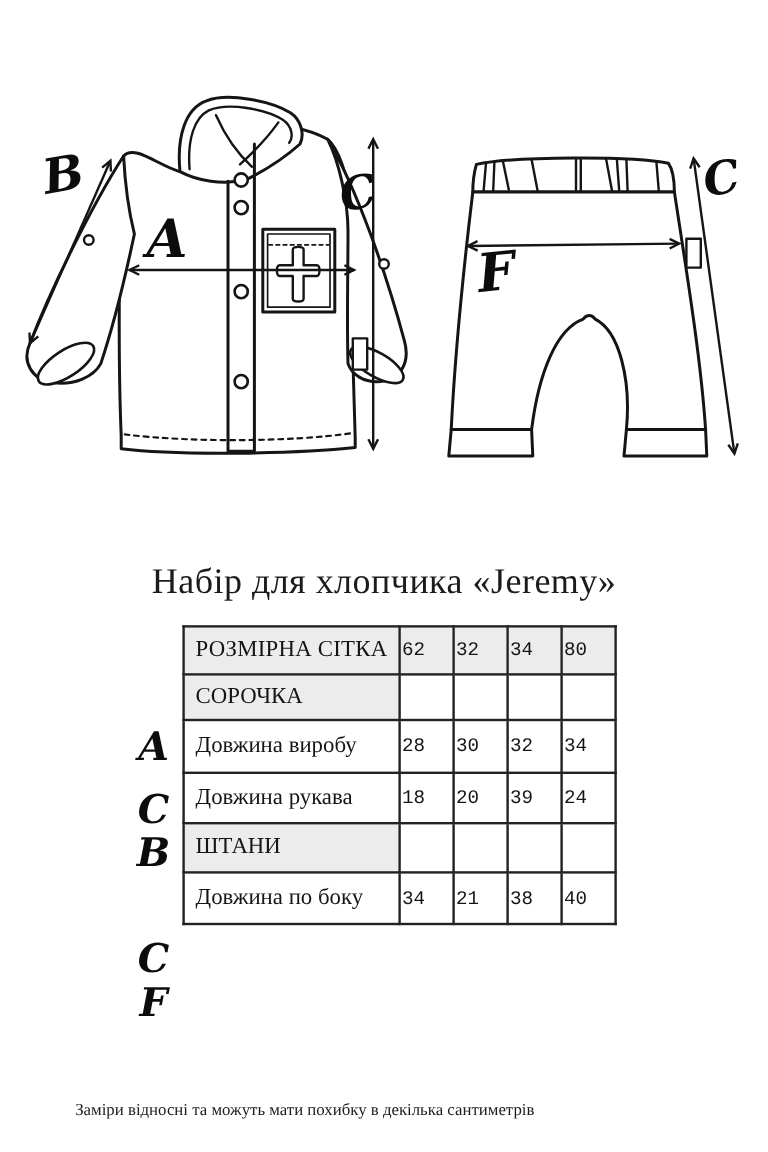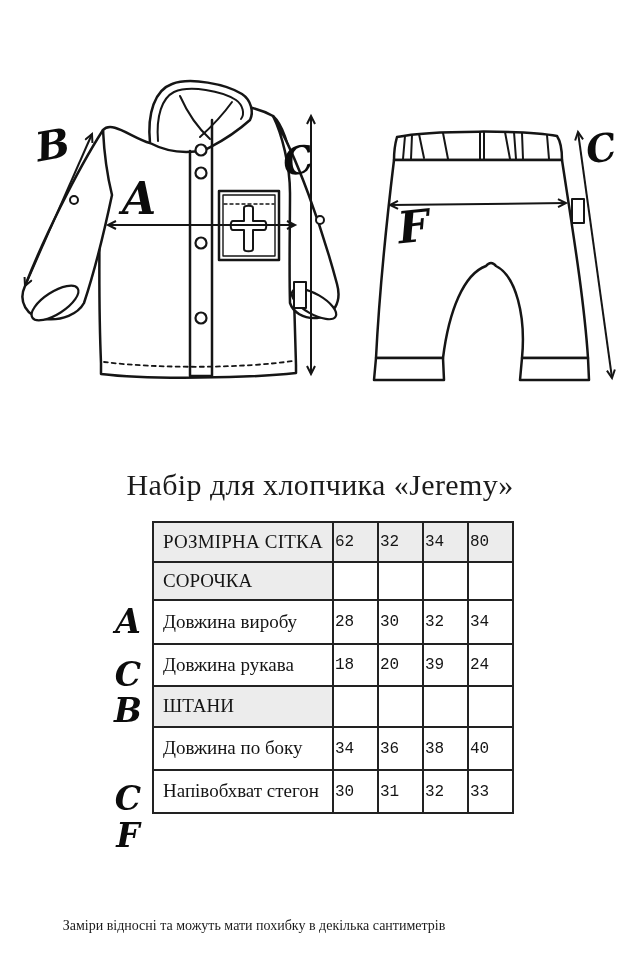--- a/index.html
+++ b/index.html
@@ -189,30 +189,23 @@
     <tr class="r-h41">
       <td class="lbl gray">ШТАНИ</td>
       <td class="num"></td>
       <td class="num"></td>
       <td class="num"></td>
       <td class="num"></td>
     </tr>
     <tr class="r-h43">
       <td class="lbl">Довжина по боку</td>
       <td class="num">34</td>
-      <td class="num">36</td>
+      <td class="num">21</td>
       <td class="num">38</td>
       <td class="num">40</td>
-    </tr>
-    <tr class="r-h43">
-      <td class="lbl">Напівобхват стегон</td>
-      <td class="num">30</td>
-      <td class="num">31</td>
-      <td class="num">32</td>
-      <td class="num">33</td>
     </tr>
   </tbody>
 </table>
 
 <div class="letters">
   <span class="ltr-a">A</span>
   <span class="ltr-c1">C</span>
   <span class="ltr-b">B</span>
   <span class="ltr-c2">C</span>
   <span class="ltr-f">F</span>

